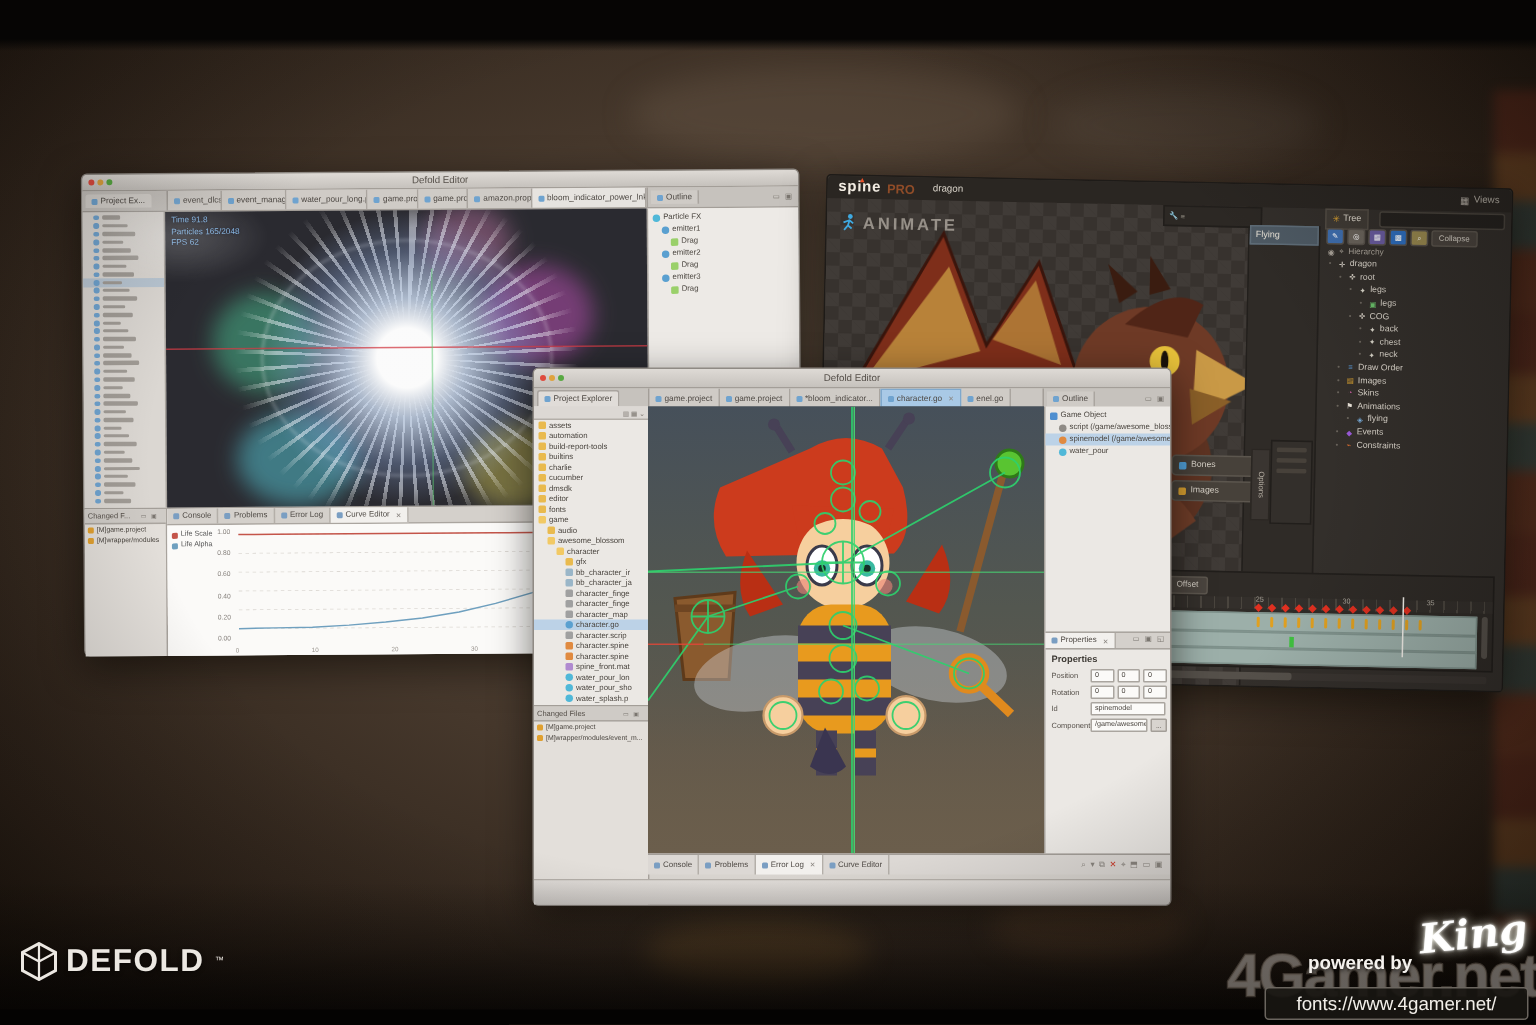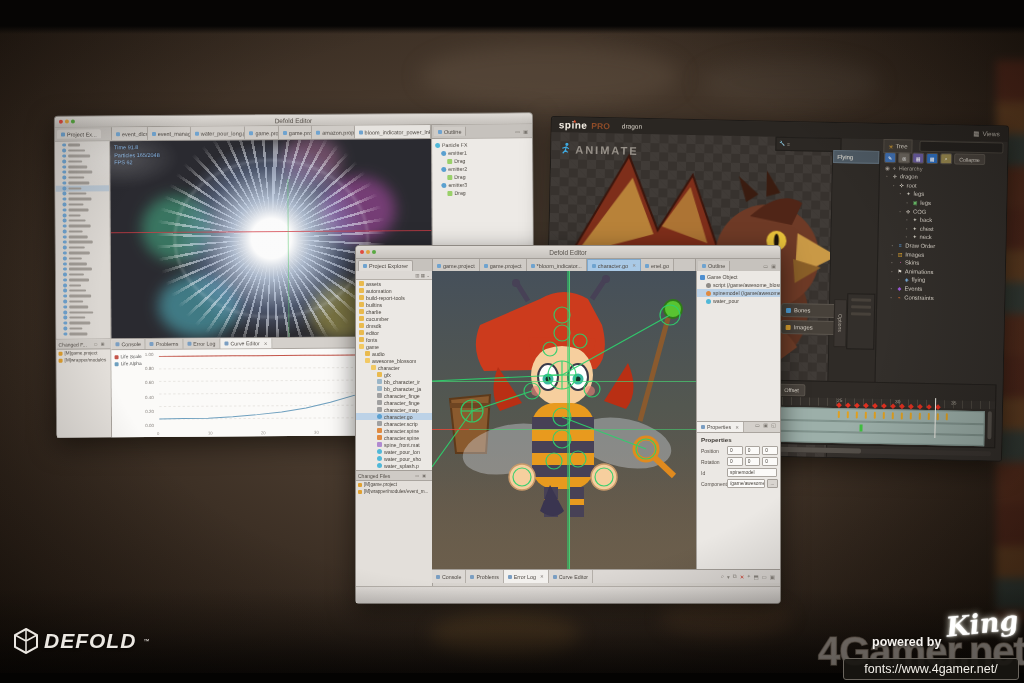--- a/index.html
+++ b/index.html
@@ -210,21 +210,21 @@
   .pin{height:7px;background:#fbfaf8;border:1px solid #aaa59f;border-radius:1px;font-size:4.8px;color:#4a453f;
        display:flex;align-items:center;padding-left:2px;overflow:hidden;white-space:nowrap;}
   .pin.n{width:12px;}
   .pbtn{width:9px;height:7px;background:#d8d4cf;border:1px solid #a39e98;border-radius:1px;font-size:4.5px;
         display:flex;align-items:center;justify-content:center;color:#56504a;}
   #cw-ctabs{position:absolute;left:76px;right:0;top:323px;height:13px;background:#dcd8d4;border-top:1px solid #a39e98;display:flex;}
   #cw-cicons{margin-left:auto;display:flex;align-items:center;gap:3px;padding-right:5px;font-size:5.5px;color:#8a857f;}
   #cw-cicons .x{color:#cc3a2a;}
   #cw-status{position:absolute;left:0;right:0;bottom:0;height:16px;background:#dcd8d4;border-top:1px solid #b4afa9;border-radius:0 0 3px 3px;}
   
-  #defold-logo{position:absolute;left:14px;top:628px;display:flex;align-items:center;gap:6px;z-index:11;font-style:italic;}
+  #defold-logo{position:absolute;left:14px;top:628px;display:flex;align-items:center;gap:6px;z-index:11;}
   #defold-logo .txt{font-size:21px;font-weight:bold;color:#ece8e2;letter-spacing:1px;text-shadow:0 1px 3px rgba(0,0,0,.6);}
   #defold-logo .tm{font-size:6px;color:#ece8e2;vertical-align:top;margin-left:1px;}
   #poweredby{position:absolute;left:872px;top:635px;font-size:12.5px;font-weight:bold;color:#f5f2ee;z-index:12;
              text-shadow:0 1px 3px rgba(0,0,0,.7);}
   #king{position:absolute;left:946px;top:608px;font-family:"DejaVu Serif",serif;font-style:italic;font-weight:bold;
         font-size:27px;color:rgba(255,255,255,.95);transform:rotate(-6deg);z-index:12;
         text-shadow:0 0 7px rgba(255,255,240,.9),0 0 2px #fff;}
   #watermark{position:absolute;left:818px;top:629px;font-size:40px;font-weight:bold;z-index:11;letter-spacing:-1px;
         color:rgba(232,226,218,.40);-webkit-text-stroke:1.5px rgba(92,84,74,.55);white-space:nowrap;}
   #urlbadge{position:absolute;left:843px;top:658px;width:174px;height:20px;background:rgba(24,21,17,.93);

